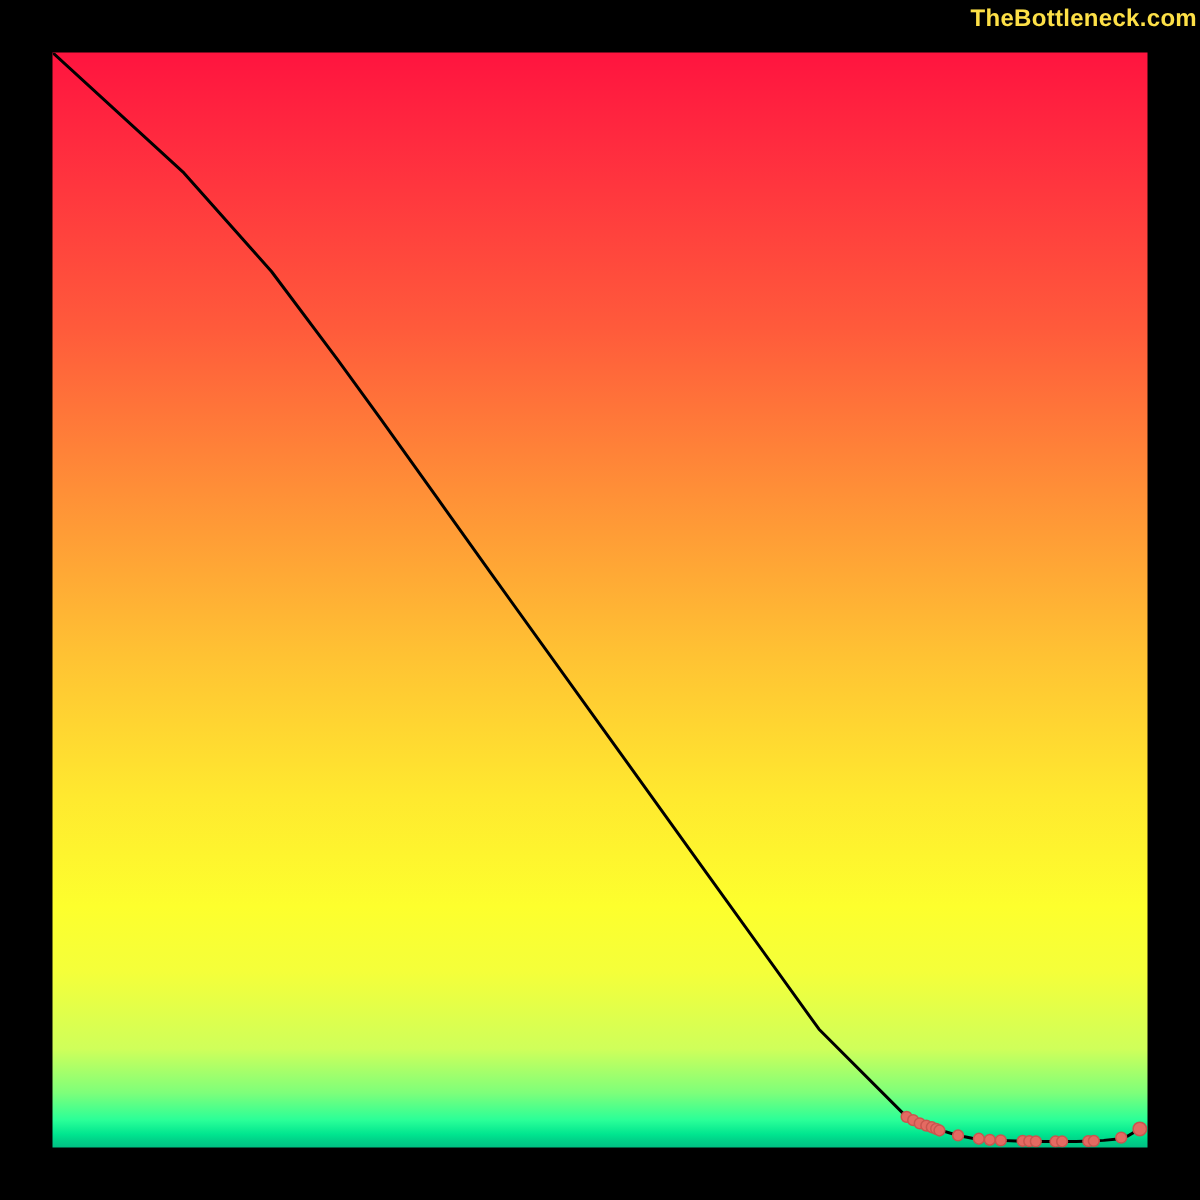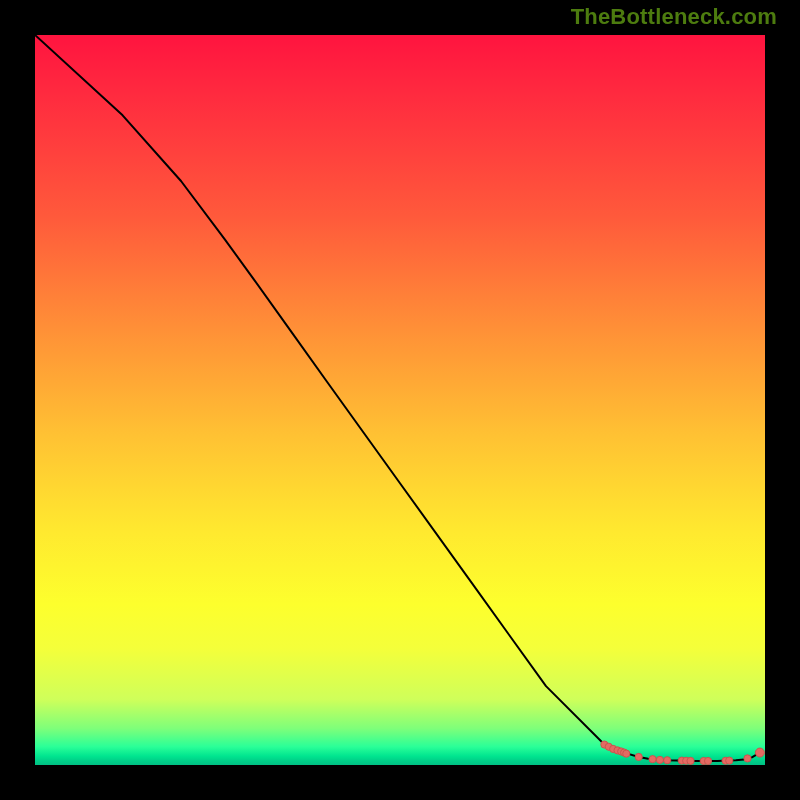--- a/index.html
+++ b/index.html
@@ -12,23 +12,23 @@
   }
   .frame {
     position: relative;
     width: 800px;
     height: 800px;
     background: #000;
   }
   .watermark {
     position: absolute;
     top: 4px;
-    right: 23px;
-    color: #4d7c0f;
-    font-size: 22px;
+    right: 2px;
+    color: #fde047;
+    font-size: 16px;
     font-weight: 600;
     letter-spacing: 0.2px;
     user-select: none;
   }
   .plot {
     position: absolute;
     left: 35px;
     top: 35px;
     width: 730px;
     height: 730px;

